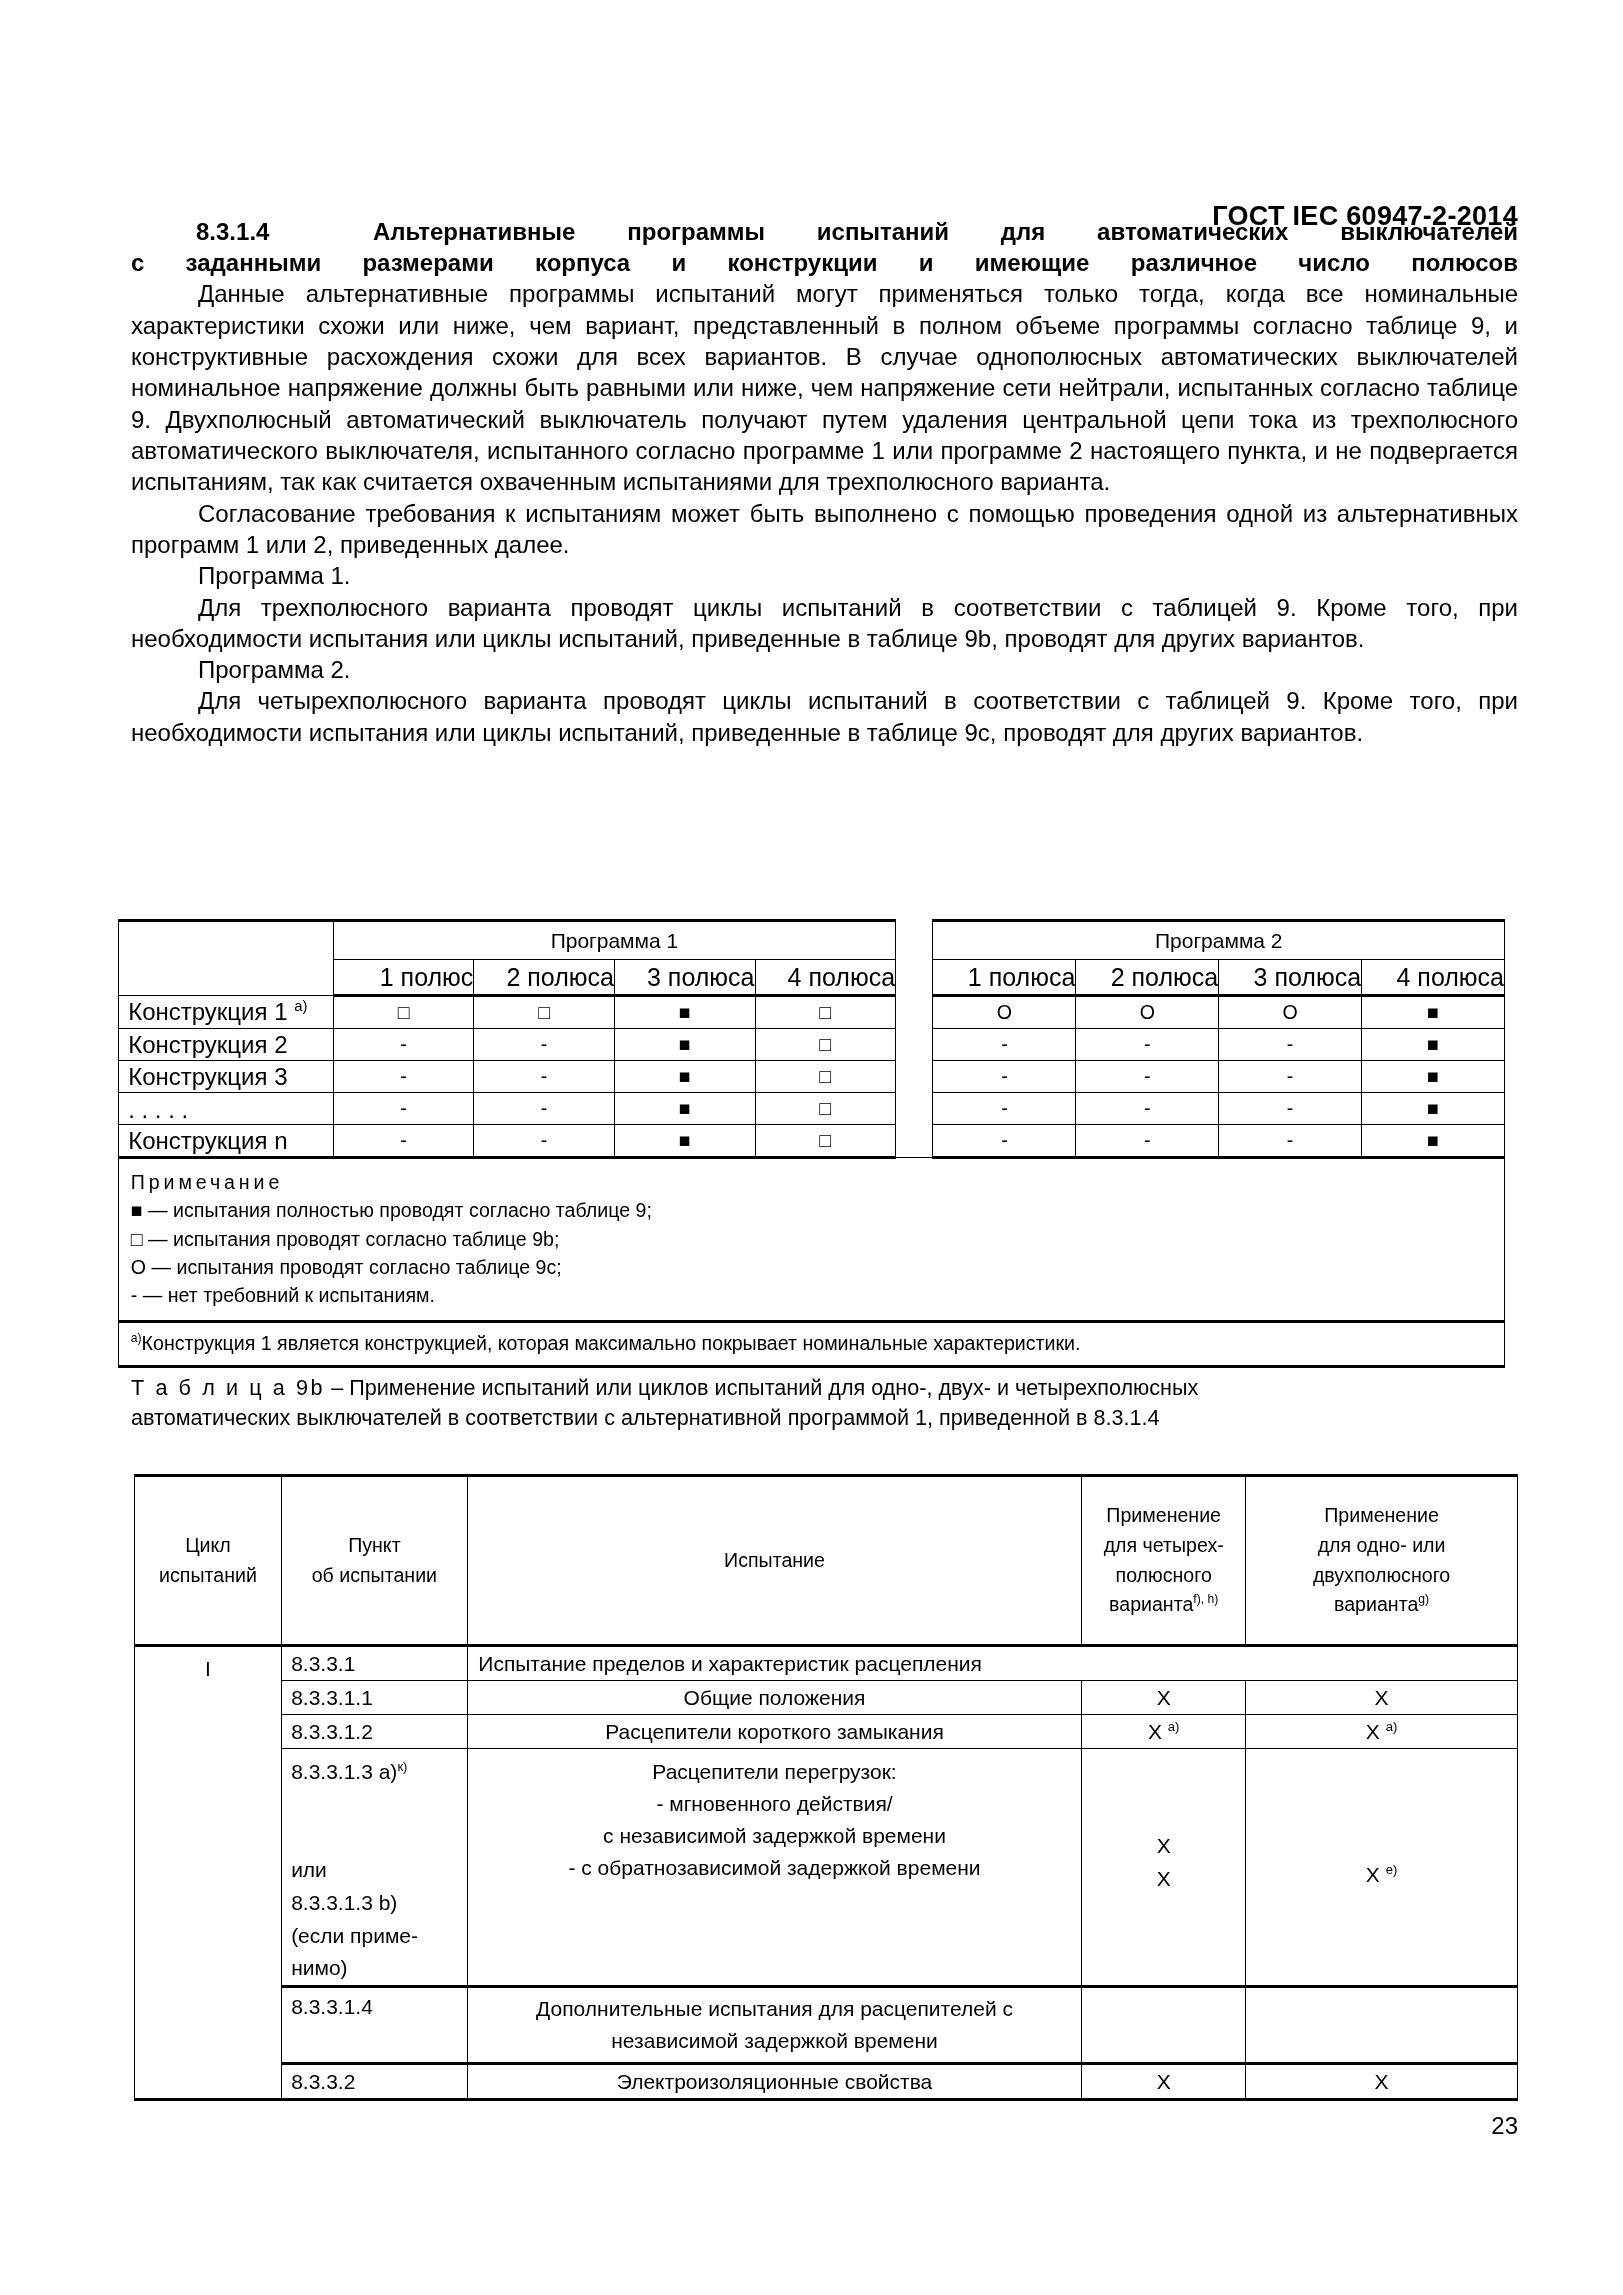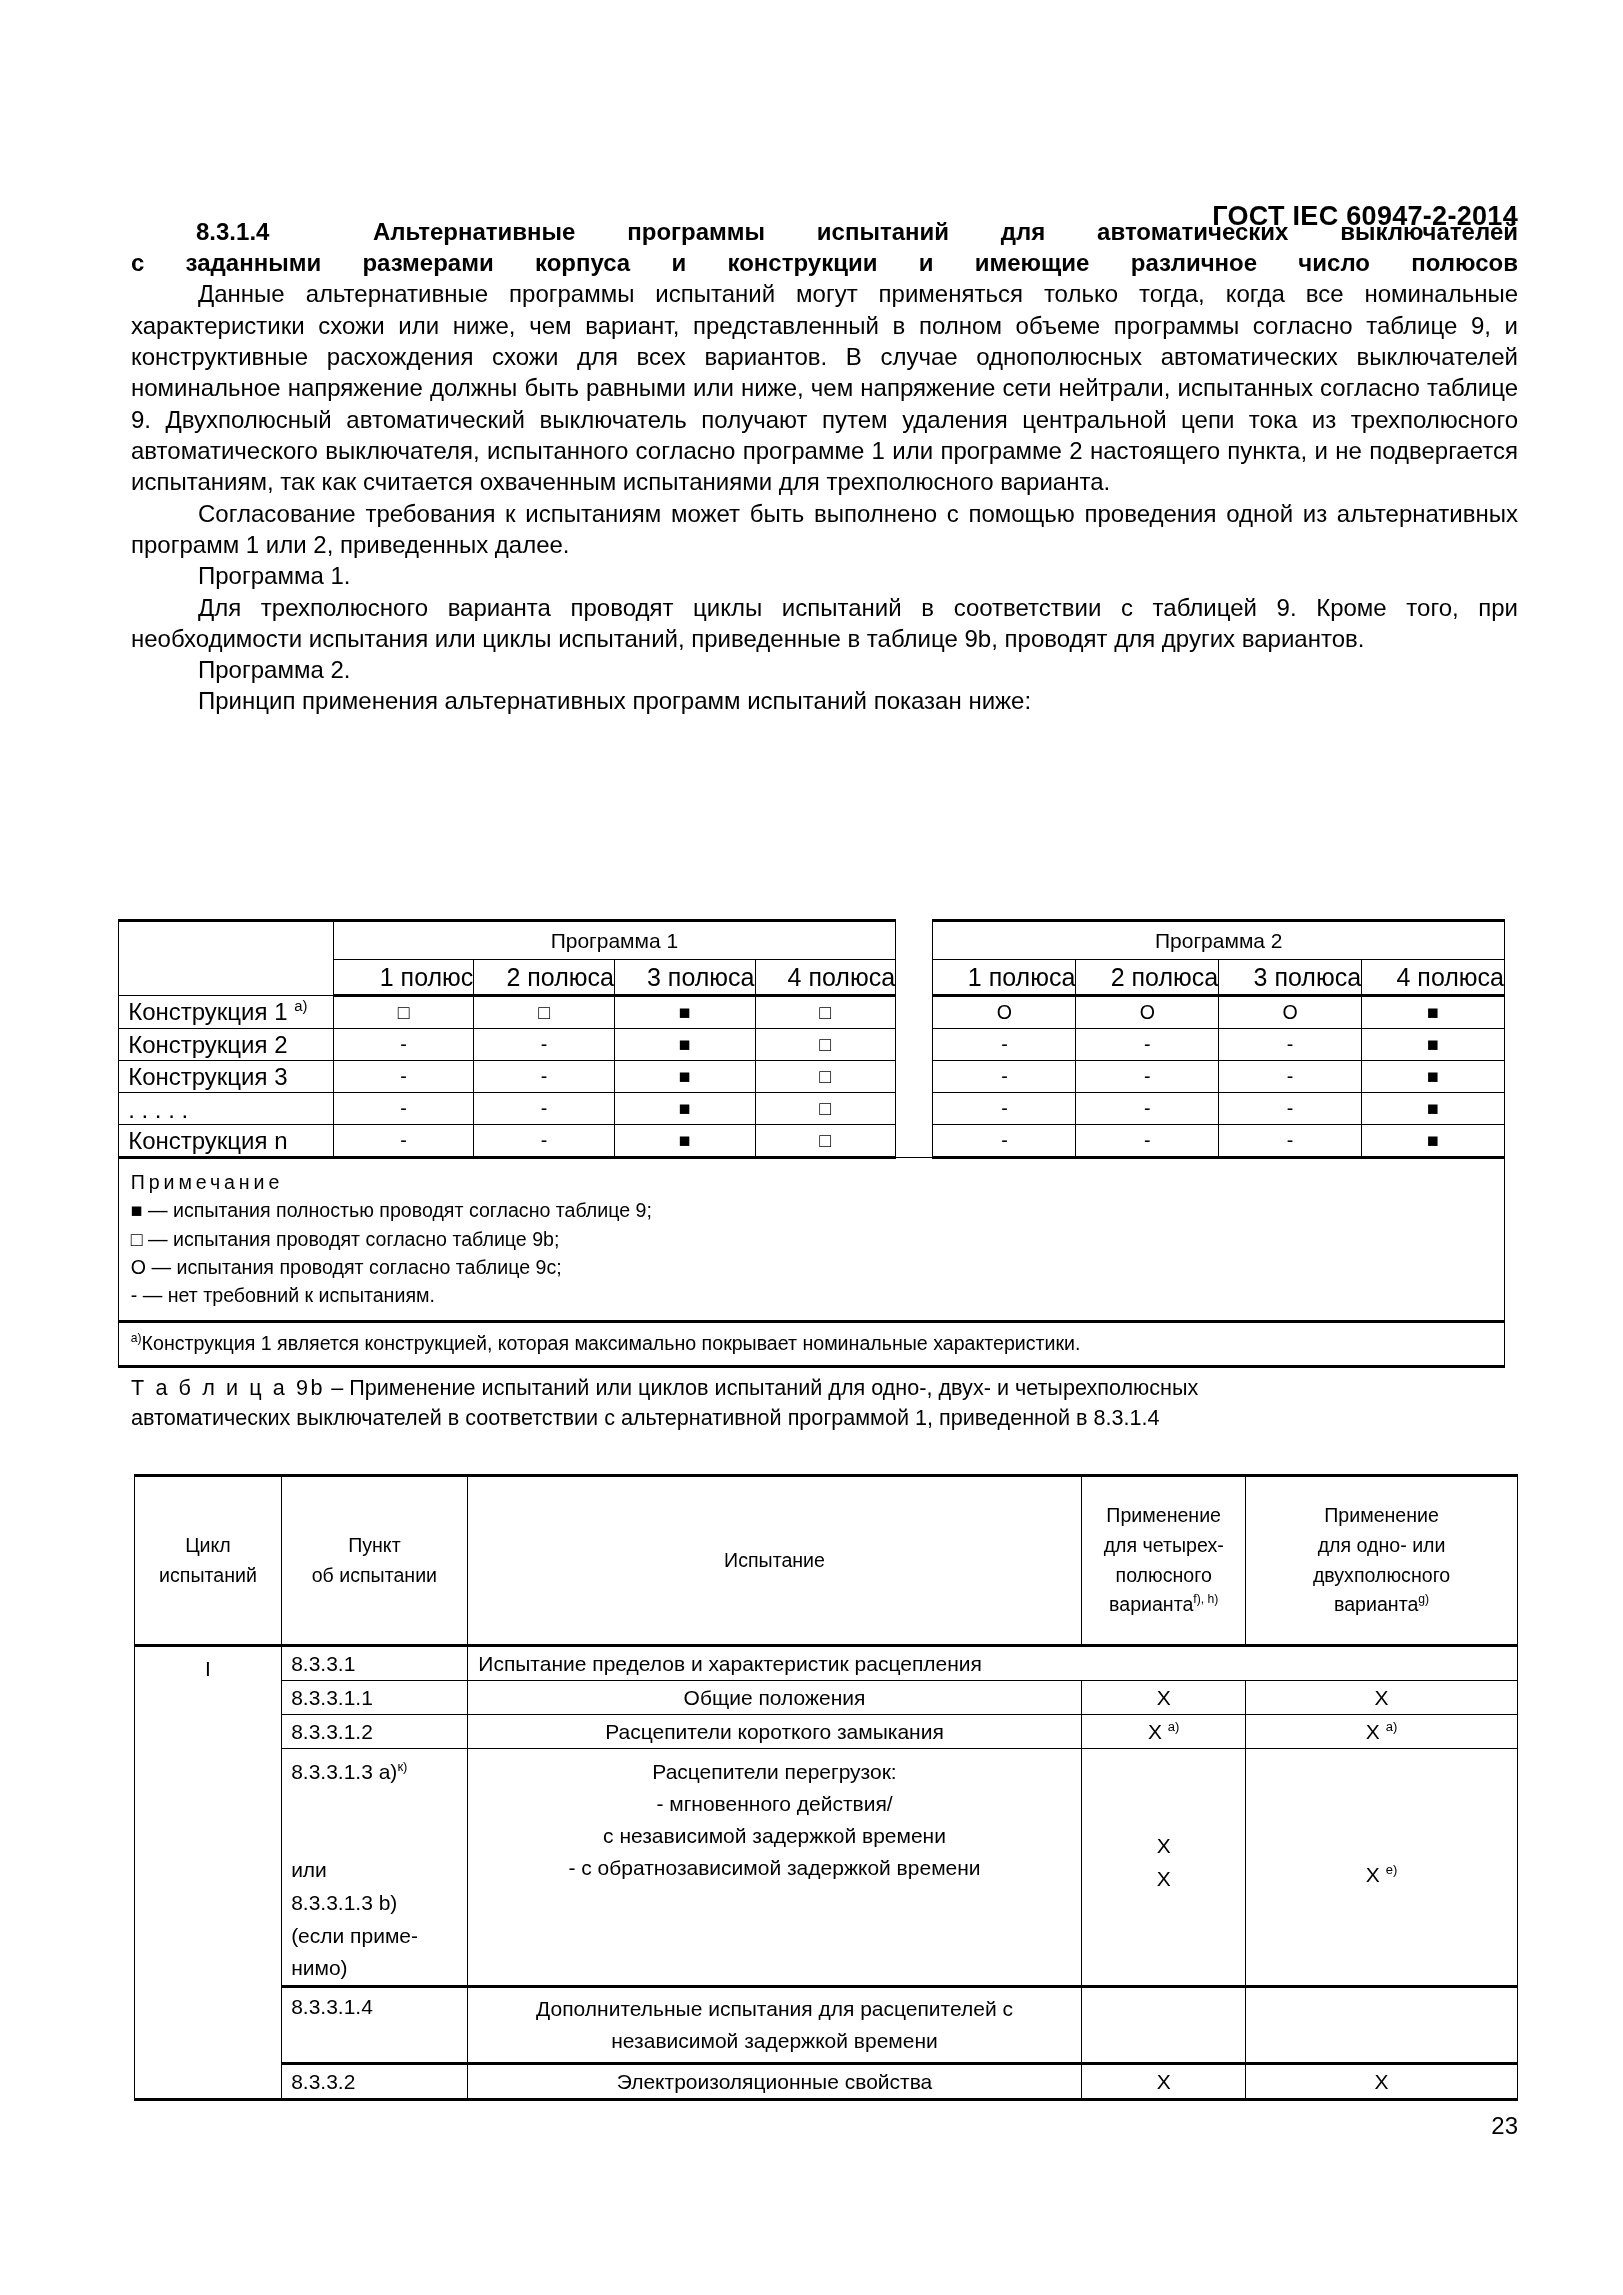--- a/index.html
+++ b/index.html
@@ -96,21 +96,21 @@
     <h2 class="sect">
       <span class="ln1"><b>8.3.1.4</b>&nbsp;&nbsp;<span>Альтернативные программы испытаний для автоматических выключателей</span></span>
       <span class="ln2">с заданными размерами корпуса и конструкции и имеющие различное число полюсов</span>
     </h2>
 
     <p class="body">Данные альтернативные программы испытаний могут применяться только тогда, когда все номинальные характеристики схожи или ниже, чем вариант, представленный в полном объеме программы согласно таблице 9, и конструктивные расхождения схожи для всех вариантов. В случае однополюсных автоматических выключателей номинальное напряжение должны быть равными или ниже, чем напряжение сети нейтрали, испытанных согласно таблице 9. Двухполюсный автоматический выключатель получают путем удаления центральной цепи тока из трехполюсного автоматического выключателя, испытанного согласно программе 1 или программе 2 настоящего пункта, и не подвергается испытаниям, так как считается охваченным испытаниями для трехполюсного варианта.</p>
     <p class="body">Согласование требования к испытаниям может быть выполнено с помощью проведения одной из альтернативных программ 1 или 2, приведенных далее.</p>
     <p class="body">Программа 1.</p>
     <p class="body">Для трехполюсного варианта проводят циклы испытаний в соответствии с таблицей 9. Кроме того, при необходимости испытания или циклы испытаний, приведенные в таблице 9b, проводят для других вариантов.</p>
     <p class="body">Программа 2.</p>
-    <p class="body">Принцип применения альтернативных программ испытаний показан ниже:</p>
+    <p class="body">Для четырехполюсного варианта проводят циклы испытаний в соответствии с таблицей 9. Кроме того, при необходимости испытания или циклы испытаний, приведенные в таблице 9c, проводят для других вариантов.</p>
   </div>
 
   <table class="tbl1">
     <colgroup>
       <col style="width:188px">
       <col style="width:124px">
         <col style="width:124px">
         <col style="width:124px">
         <col style="width:124px">
       <col style="width:33px">

